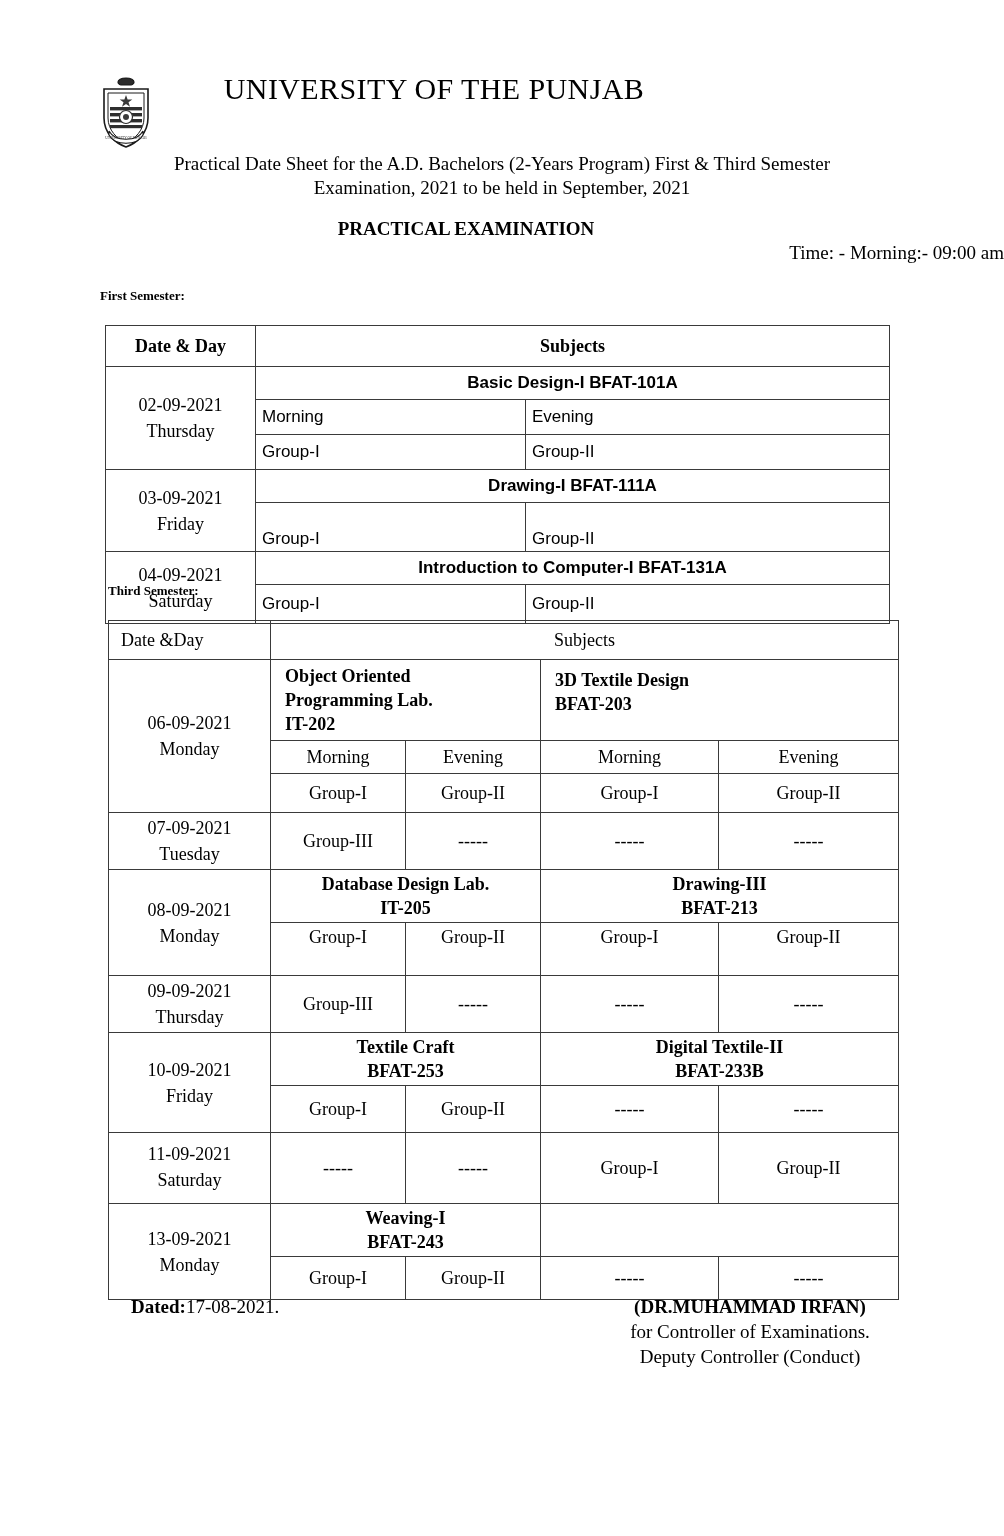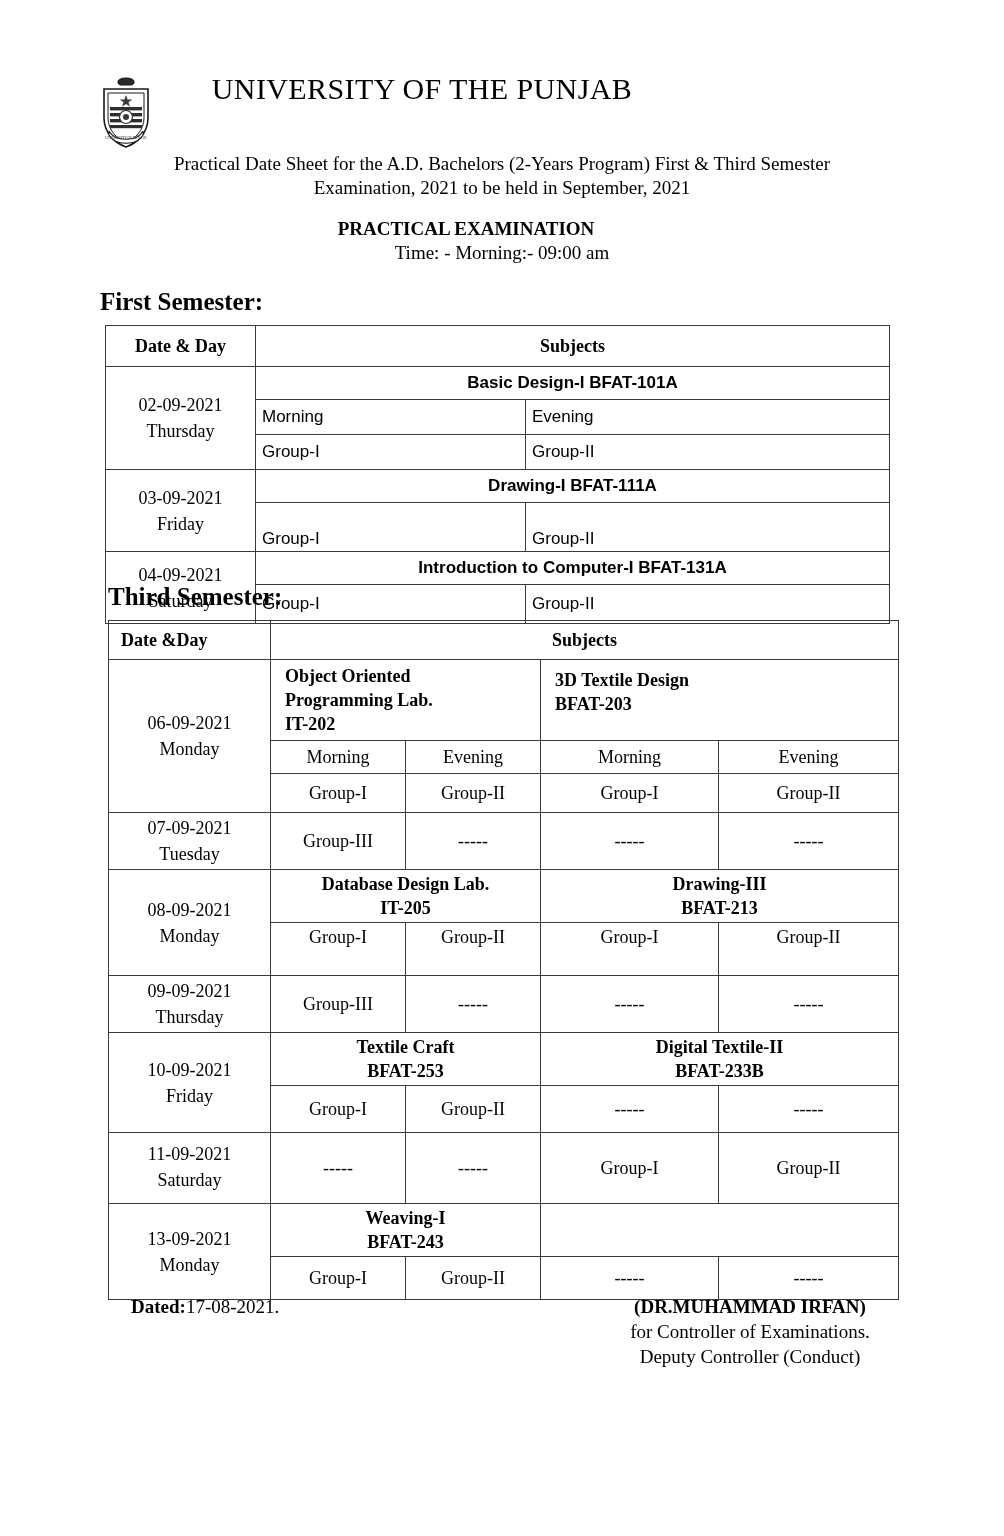--- a/index.html
+++ b/index.html
@@ -27,21 +27,21 @@
   .crest {
     position: absolute;
     left: 95px;
     top: 73px;
     width: 62px;
     height: 78px;
   }
 
   .univ-title {
     position: absolute;
-    left: 0; top: 72px;
+    left: 12px; top: 72px;
     width: 844px;
     text-align: center;
     font-size: 30px;
     letter-spacing: 0.4px;
   }
   .notif-line {
     position: absolute;
     left: 0; top: 107px;
     width: 1004px;
     text-align: center;
@@ -67,28 +67,28 @@
     left: 0; top: 218px;
     width: 932px;
     text-align: center;
     font-size: 19px;
     font-weight: bold;
   }
   .time-lines {
     position: absolute;
     left: 0; top: 241px;
     width: 1004px;
-    text-align: center;
+    text-align: right;
     font-size: 19px;
     line-height: 24px;
   }
 
   .sem-label {
     position: absolute;
-    font-size: 25px;
+    font-size: 13px;
     font-weight: bold;
   }
   .sem-label.first { left: 100px; top: 288px; }
   .sem-label.third { left: 108px; top: 583px; }
 
   
   table.sheet {
     position: absolute;
     border-collapse: collapse;
     table-layout: fixed;
@@ -136,21 +136,21 @@
     left: 108px;
     top: 620px;
     width: 790px;
   }
   #table-third td {
     font-family: "Liberation Serif", serif;
     font-size: 18px;
     text-align: center;
   }
   #table-third .t3-hdr {
-    font-weight: bold;
+    font-weight: normal;
     font-size: 18px;
     height: 34px;
   }
   #table-third .t3-hdr.left {
     text-align: left;
     padding-left: 12px;
   }
   #table-third .datecell {
     text-align: center;
     line-height: 26px;

